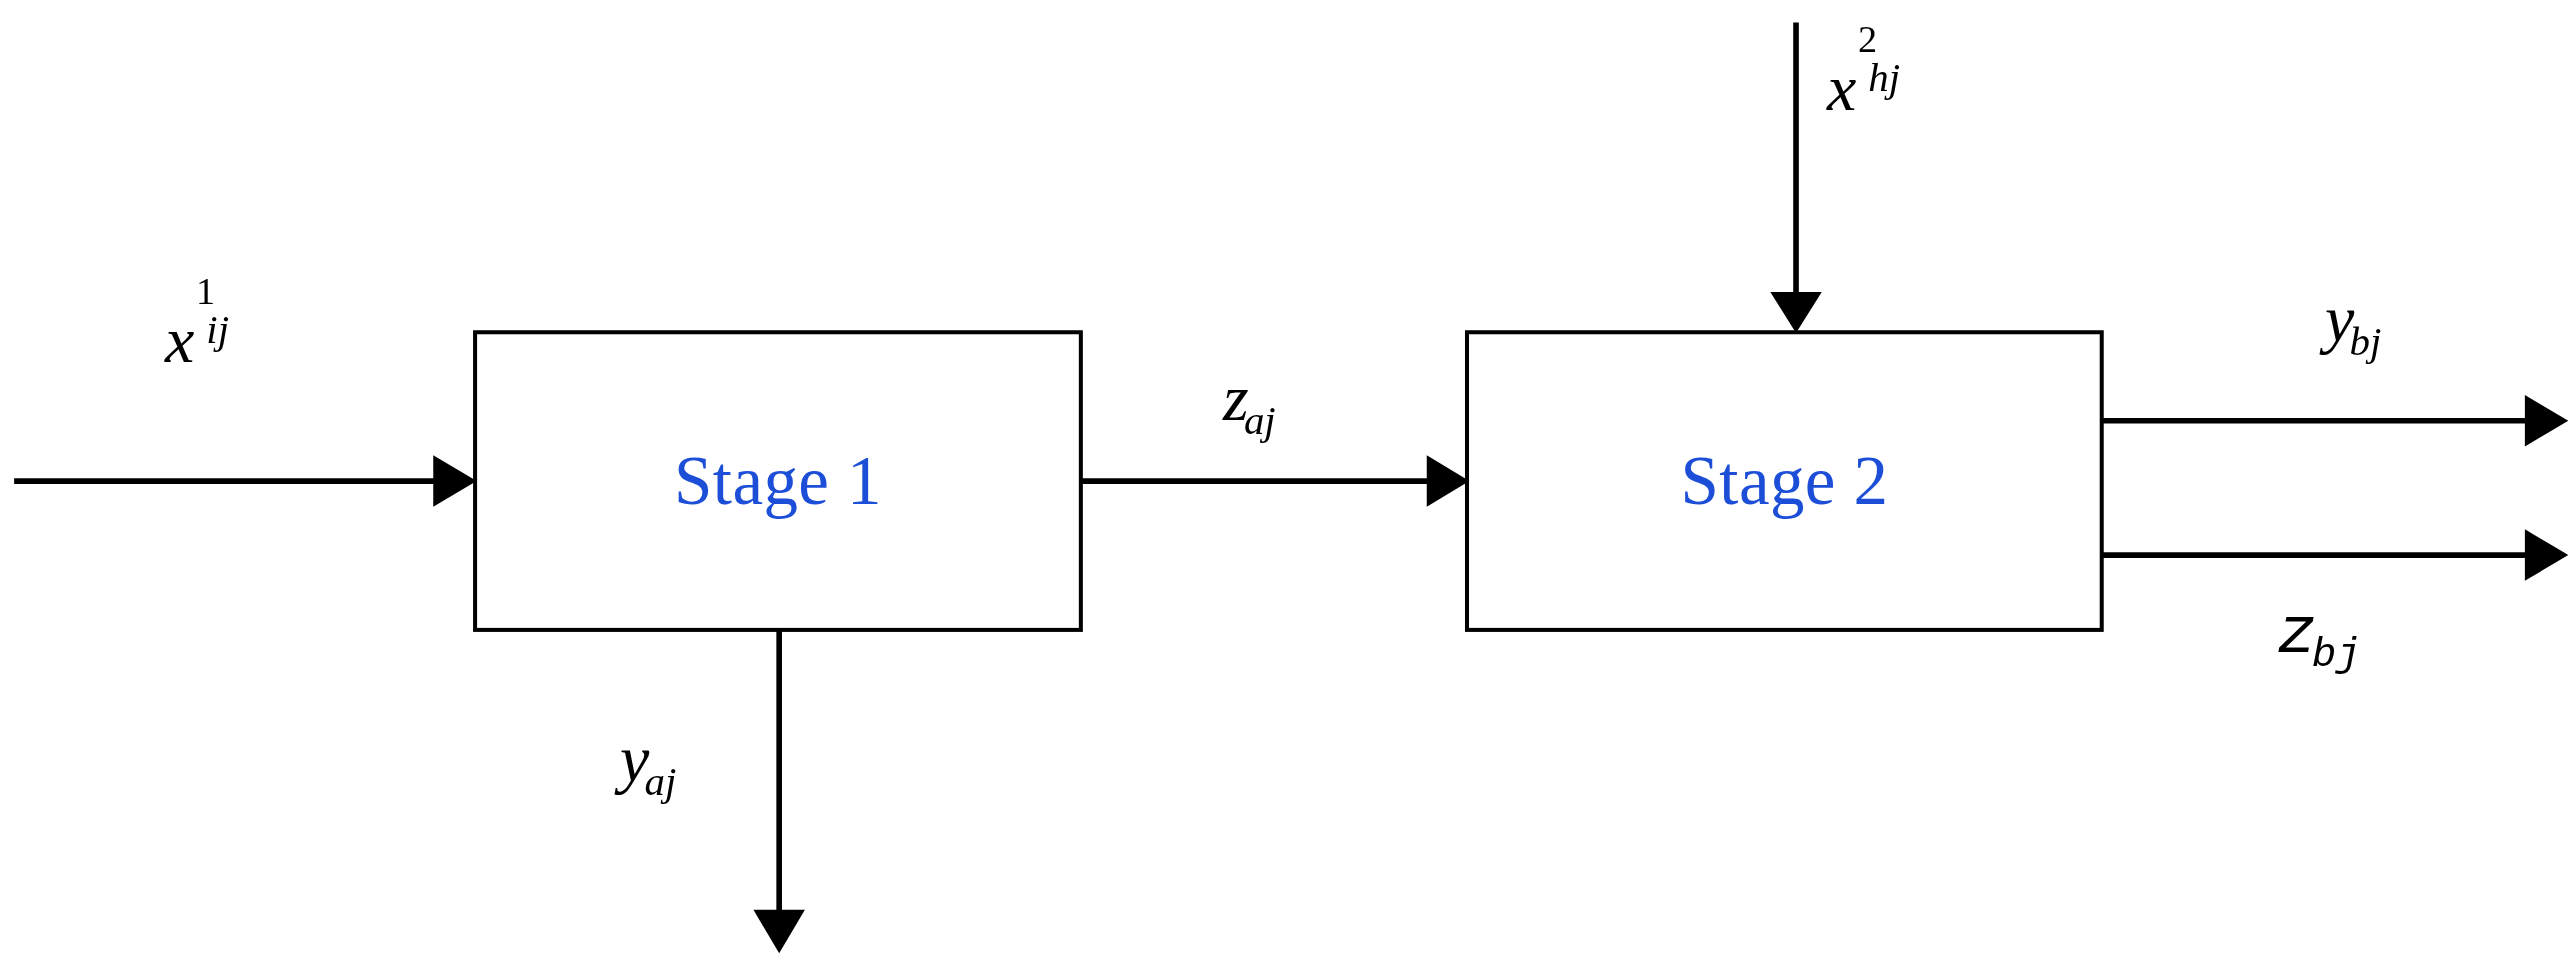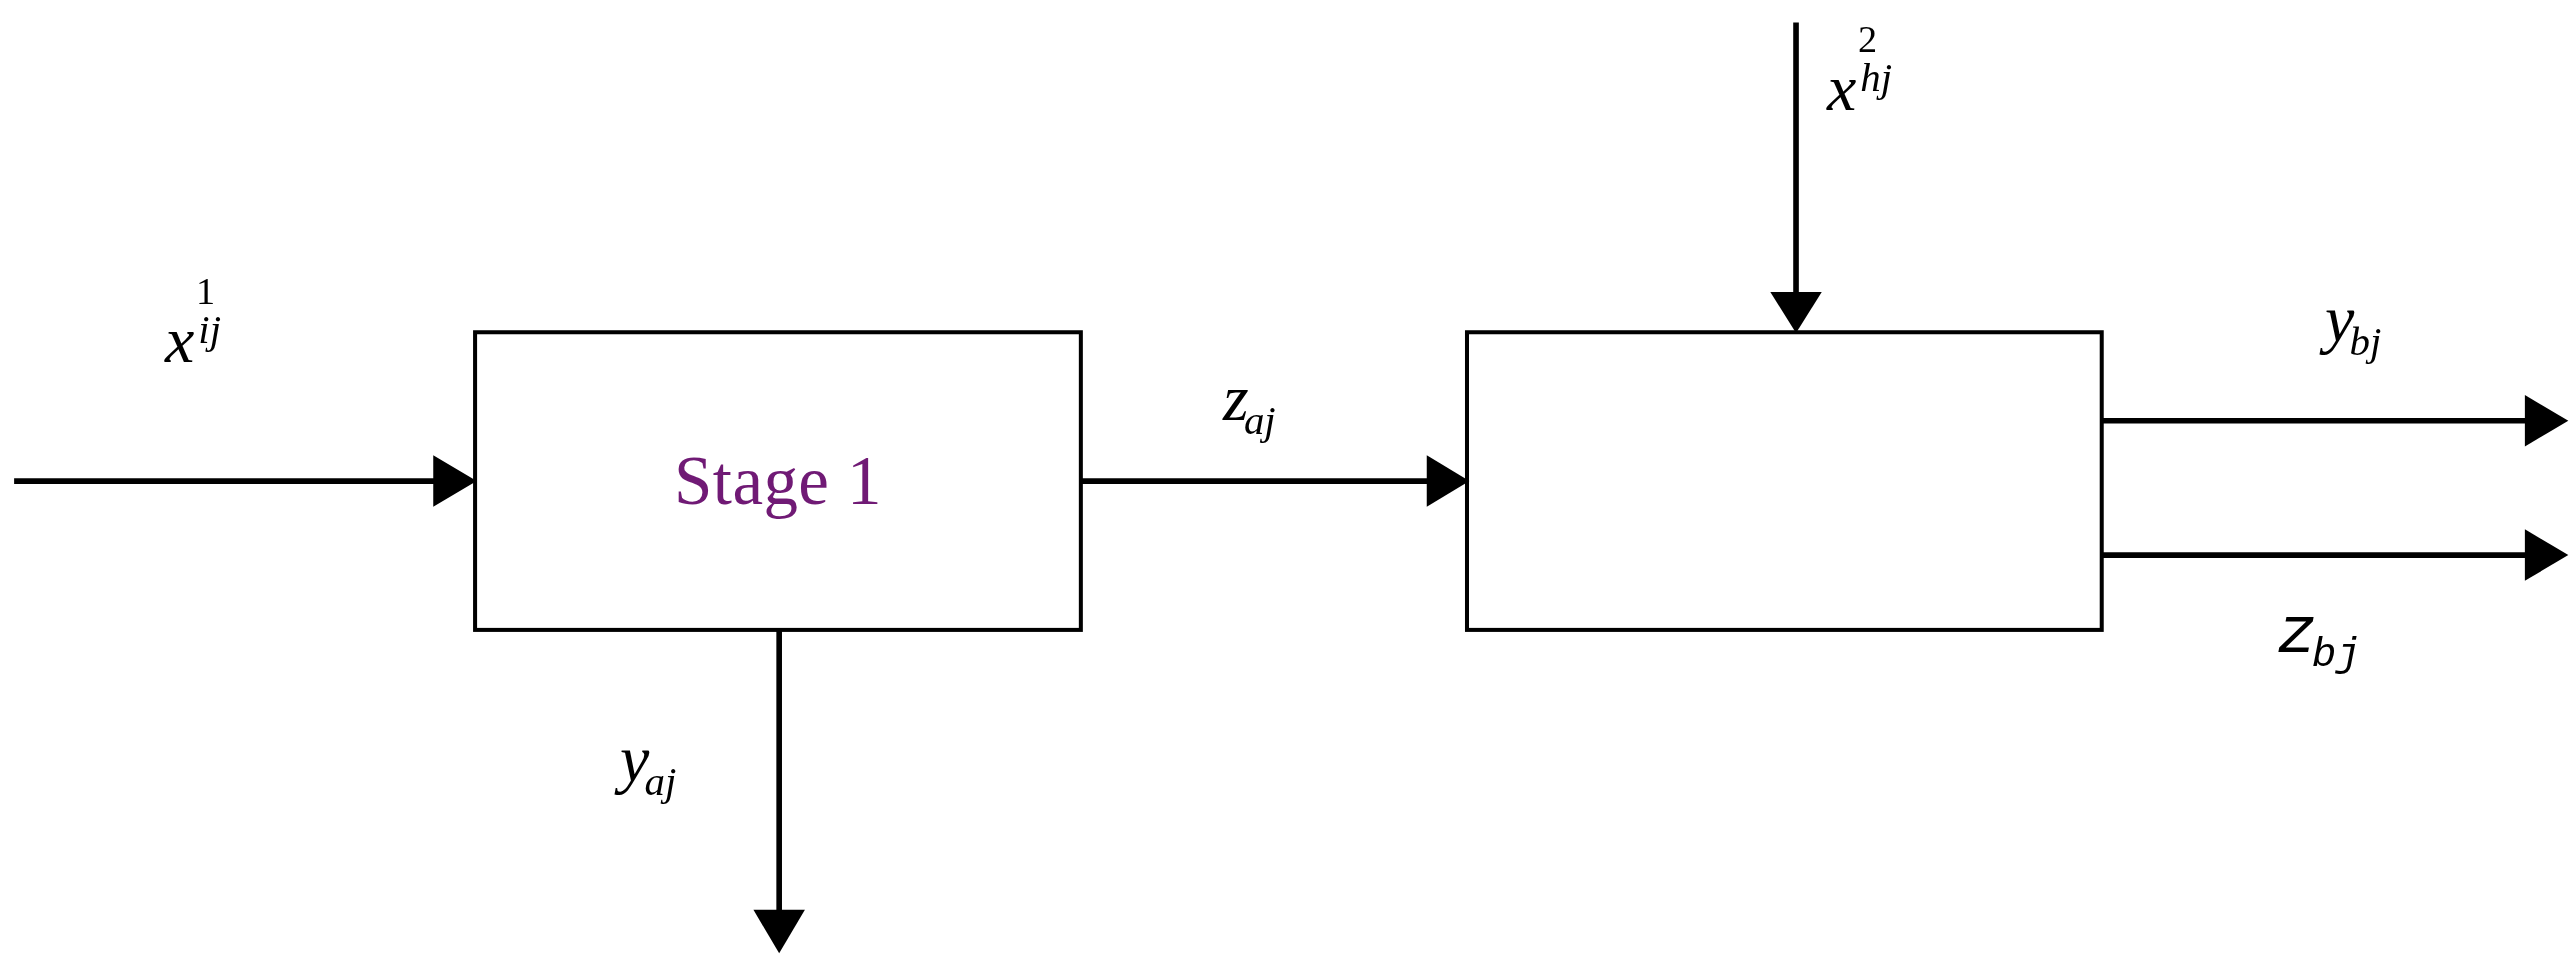--- a/index.html
+++ b/index.html
@@ -24,21 +24,21 @@
     height: 971px;
   }
   .stage-box-label {
     position: absolute;
     display: flex;
     align-items: center;
     justify-content: center;
     font-family: "Liberation Serif", "DejaVu Serif", serif;
     font-size: 69px;
     font-weight: 400;
-    color: #701a75;
+    color: #1d4ed8;
     line-height: 1;
     letter-spacing: 0.4px;
     white-space: nowrap;
     pointer-events: none;
   }
   .math-label {
     position: absolute;
     font-family: "Liberation Serif", "DejaVu Serif", serif;
     font-style: italic;
     font-size: 66px;
@@ -66,21 +66,21 @@
   }
   .math-label .scripts .sup-part {
     position: absolute;
     left: 1.6px;
     top: -0.62em;
     font-style: normal;
     font-size: 0.58em;
   }
   .math-label .scripts .sub-part {
     position: absolute;
-    left: 4px;
+    left: 12px;
     top: 0.34em;
     font-style: italic;
     font-size: 0.62em;
   }
 </style>
 </head>
 <body>
 
 <div id="stage-canvas">
 
@@ -121,20 +121,21 @@
     </g>
 
     <g>
       <line x1="2612" y1="690" x2="3140" y2="690" stroke="#000000" stroke-width="7"></line>
       <polygon points="3138,658 3192,690 3138,722" fill="#000000"></polygon>
     </g>
   </svg>
 
   <div class="stage-box-label" style="left:475px; top:332px; width:606px; height:298px;">Stage 1</div>
 
+  <div class="stage-box-label" style="left:1467px; top:332px; width:635px; height:298px;">Stage 2</div>
 
   <div class="math-label" style="left:165px; top:296px;">
     <span class="base">x</span><span class="scripts"><span class="sup-part">1</span><span class="sub-part">ij</span></span>
   </div>
 
   <div class="math-label" style="left:1223px; top:338px;margin-top:27px;">
     <span class="base">z</span><sub>aj</sub>
   </div>
 
   <div class="math-label" style="left:1827px; top:44px;">

